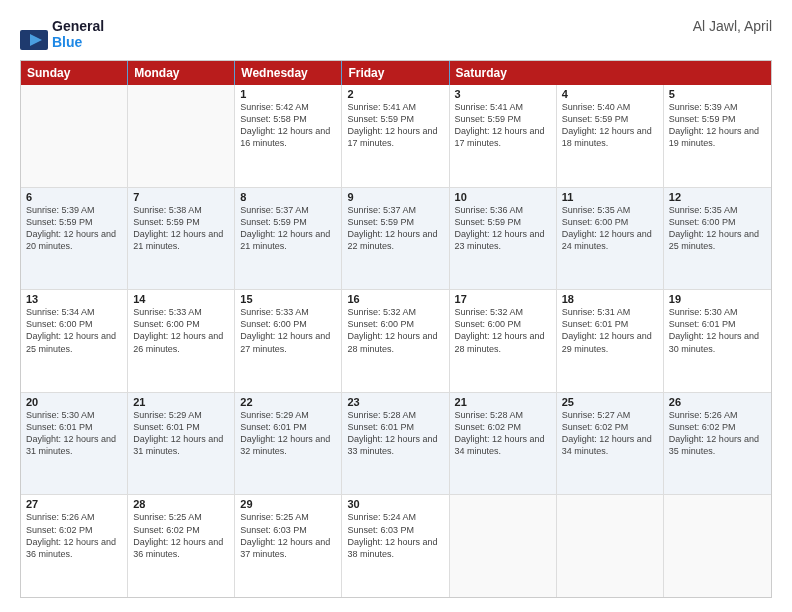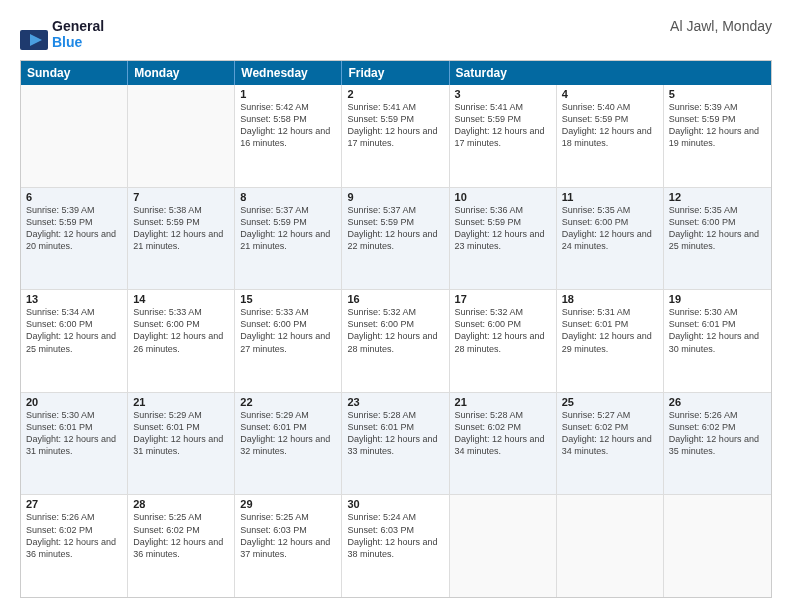--- a/index.html
+++ b/index.html
@@ -46,21 +46,21 @@
     }
     .calendar {
       flex: 1;
       display: flex;
       flex-direction: column;
       border: 1px solid #ccc;
     }
     .cal-header-row {
       display: grid;
       grid-template-columns: repeat(7, 1fr);
-      background: #0369a1;
+      background: #b91c1c;
     }
     .cal-header-cell {
       color: #fff;
       font-size: 12px;
       font-weight: bold;
       padding: 5px 6px;
       text-align: left;
       border-right: 1px solid #5a9fd4;
     }
     .cal-header-cell:last-child { border-right: none; }
@@ -121,21 +121,21 @@
           <rect x="0" y="0" width="28" height="20" rx="2" fill="#1e3a6e"></rect>
           <polygon points="10,4 22,10 10,16" fill="#4a9fe0"></polygon>
         </svg>
         <div class="logo-wrapper">
           <span style="font-size:14px;font-weight:bold;color:#1a1a2e;">General</span>
           <span style="font-size:14px;font-weight:bold;color:#1e88e5;">Blue</span>
         </div>
       </div>
     </div>
     <div class="title-block">
-      <div class="location">Al Jawl, Monday</div>
+      <div class="location">Al Jawl, April</div>
     </div>
   </div>
 
   <div class="calendar">
     <div class="cal-header-row">
     <div class="cal-header-cell">Sunday</div>
         <div class="cal-header-cell">Monday</div>
         <div class="cal-header-cell">Wednesday</div>
         <div class="cal-header-cell">Friday</div>
         <div class="cal-header-cell">Saturday</div>

